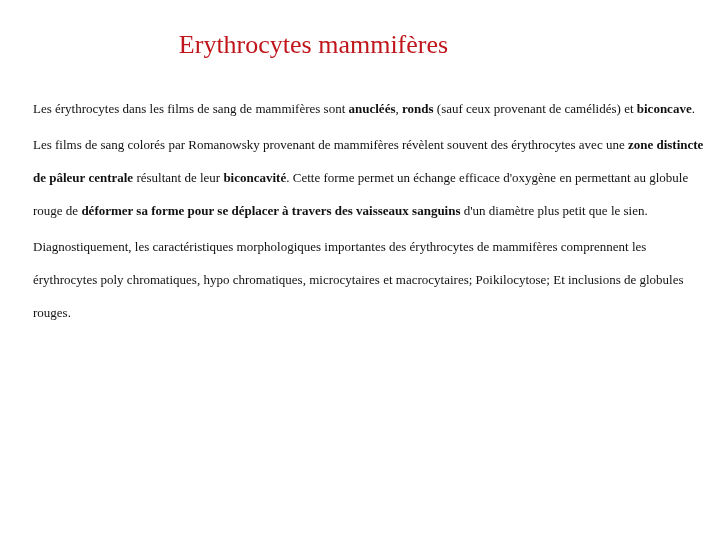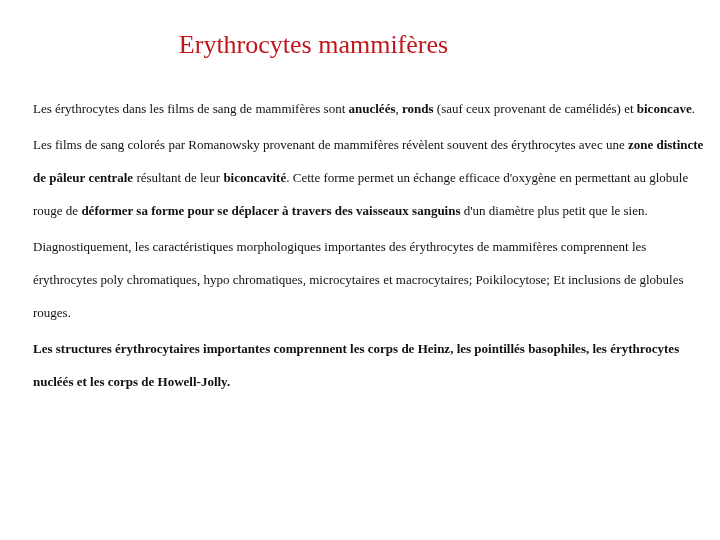--- a/index.html
+++ b/index.html
@@ -51,16 +51,13 @@
 <div class="content">
   <p class="para">
     <span>Les érythrocytes dans les films de sang de mammifères sont </span><span class="b">anucléés</span><span>, </span><span class="b">ronds</span><span> (sauf ceux provenant de camélidés) et </span><span class="b">biconcave</span><span>.</span>
   </p>
   <p class="para">
     <span>Les films de sang colorés par Romanowsky provenant de mammifères révèlent souvent des érythrocytes avec une </span><span class="b">zone distincte de pâleur centrale</span><span> résultant de leur </span><span class="b">biconcavité</span><span>. Cette forme permet un échange efficace d'oxygène en permettant au globule rouge de </span><span class="b">déformer sa forme pour se déplacer à travers des vaisseaux sanguins</span><span> d'un diamètre plus petit que le sien.</span>
   </p>
   <p class="para">
     <span>Diagnostiquement, les caractéristiques morphologiques importantes des érythrocytes de mammifères comprennent les érythrocytes poly chromatiques, hypo chromatiques, microcytaires et macrocytaires; Poikilocytose; Et inclusions de globules rouges.</span>
   </p>
-  <p class="para">
-    <span class="b">Les structures érythrocytaires importantes comprennent les corps de Heinz, les pointillés basophiles, les érythrocytes nucléés et les corps de Howell-Jolly.</span>
-  </p>
 </div>
 
 </body></html>

